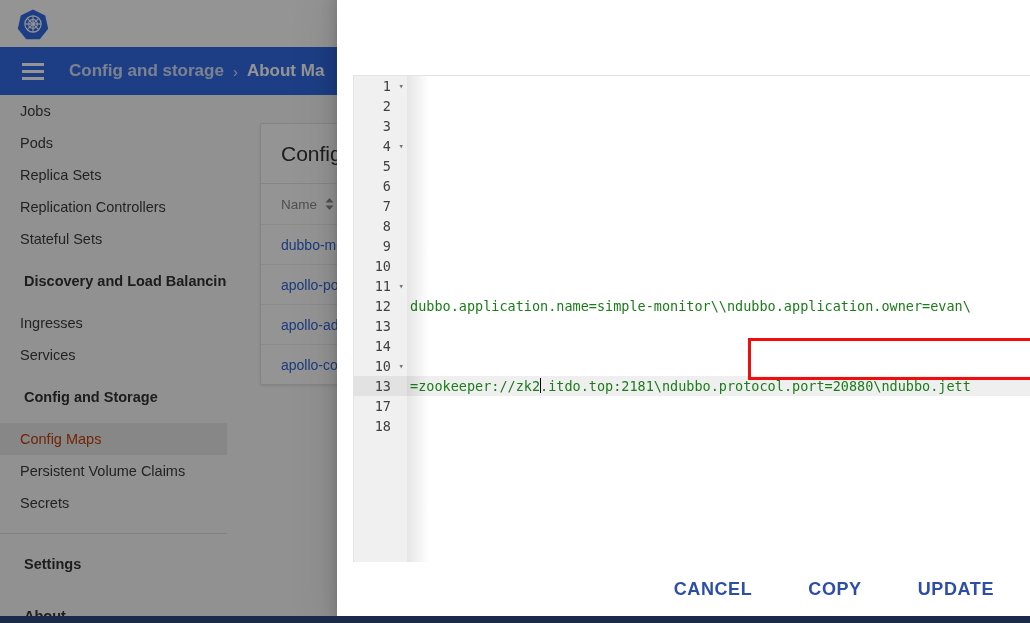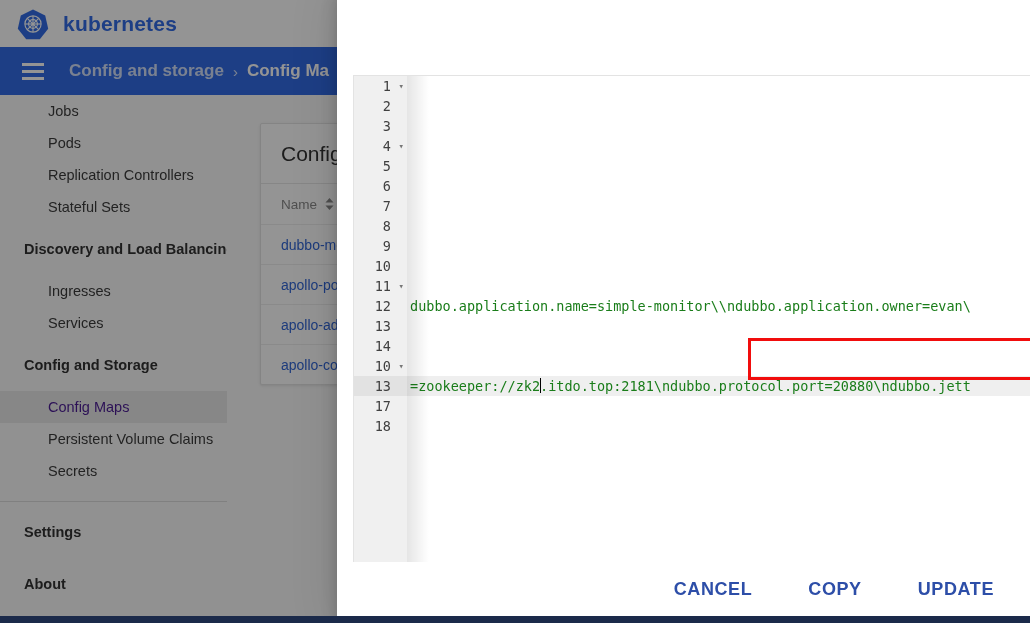--- a/index.html
+++ b/index.html
@@ -36,25 +36,25 @@
   .k-crumb-parent { font-size:17px; font-weight:bold; opacity:0.78; }
   .k-crumb-sep { font-size:15px; margin:0 9px; opacity:0.8; }
   .k-crumb-current { font-size:17px; font-weight:bold; }
 
   
   .k-sidebar {
     position:absolute; left:0; top:95px; width:227px; height:521px;
     background:#fafafa; padding-top:0; overflow:hidden;
   }
   .nav-item {
-    height:32px; line-height:32px; padding-left:48px;
+    height:32px; line-height:32px; padding-left:20px;
     font-size:14.5px; color:#333; white-space:nowrap; cursor:pointer;
   }
   .nav-item.sub { color:#3c3c3c; }
-  .nav-item.active { background:#e8e8e8; color:#4c1d95; }
+  .nav-item.active { background:#e8e8e8; color:#c2410c; }
   .nav-header {
     height:32px; line-height:32px; padding-left:24px;
     font-size:14.5px; font-weight:bold; color:#333; white-space:nowrap;
   }
   .nav-gap { height:10px; }
   .nav-divider { height:1px; background:#dcdcdc; margin:14px 0 14px 0; width:227px; }
 
   
   .k-content { position:absolute; left:260px; top:123px; right:0; bottom:0; }
   .card {
@@ -178,42 +178,44 @@
             <circle cx="16" cy="16" r="4.4"></circle>
             <circle cx="16" cy="16" r="8.1"></circle>
             <line x1="16" y1="7.9" x2="16" y2="24.1"></line>
             <line x1="7.9" y1="16" x2="24.1" y2="16"></line>
             <line x1="10.3" y1="10.3" x2="21.7" y2="21.7"></line>
             <line x1="21.7" y1="10.3" x2="10.3" y2="21.7"></line>
           </g>
           <circle cx="16" cy="16" r="1.6" fill="#ffffff"></circle>
         </svg>
       </div>
-      <div class="k-brand">kubernetes</div>
     </div>
 
     <div class="k-breadcrumbbar">
       <div class="k-hamburger">
         <span></span>
           <span></span>
           <span></span>
       </div>
       <div class="k-crumbs">
         <span class="k-crumb-parent">Config and storage</span>
         <span class="k-crumb-sep">›</span>
-        <span class="k-crumb-current">Config Ma</span>
+        <span class="k-crumb-current">About Ma</span>
       </div>
     </div>
 
     <div class="k-sidebar">
       <div class="nav-item sub">
         <span>Jobs</span>
       </div>
       <div class="nav-item sub">
         <span>Pods</span>
+      </div>
+      <div class="nav-item sub">
+        <span>Replica Sets</span>
       </div>
       <div class="nav-item sub">
         <span>Replication Controllers</span>
       </div>
       <div class="nav-item sub">
         <span>Stateful Sets</span>
       </div>
       <div class="nav-gap"></div>
       <div class="nav-header">
         <span>Discovery and Load Balancing</span>

